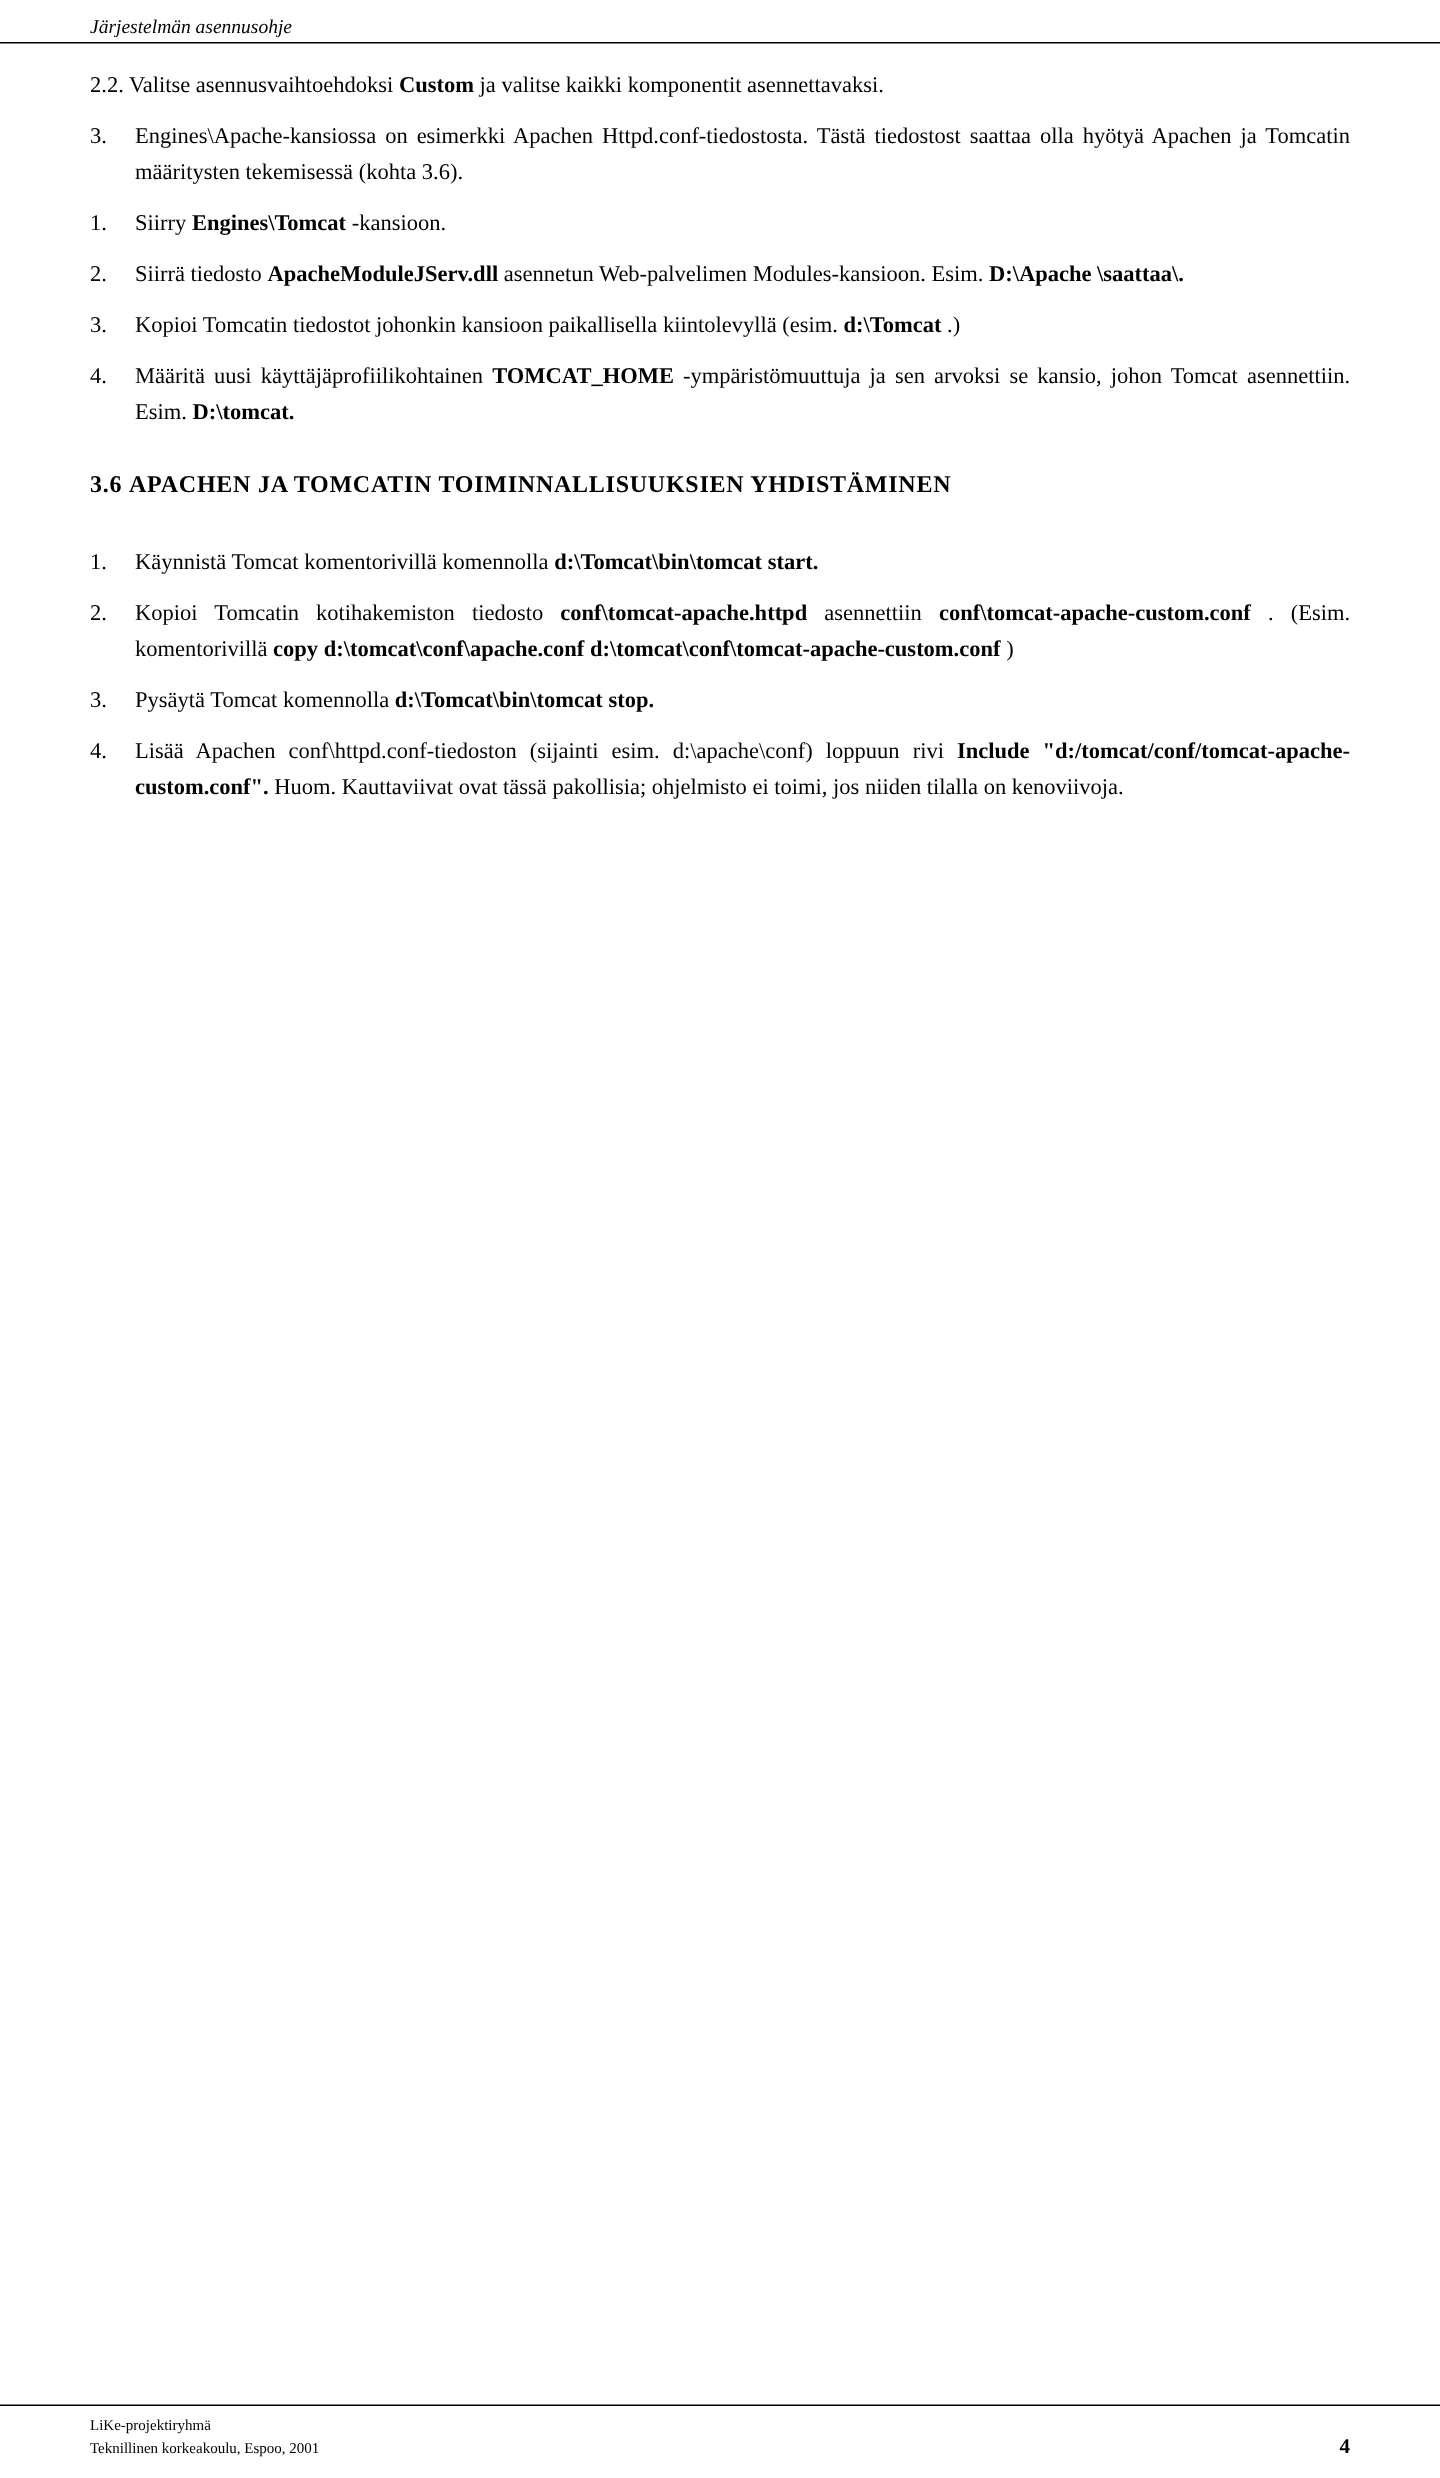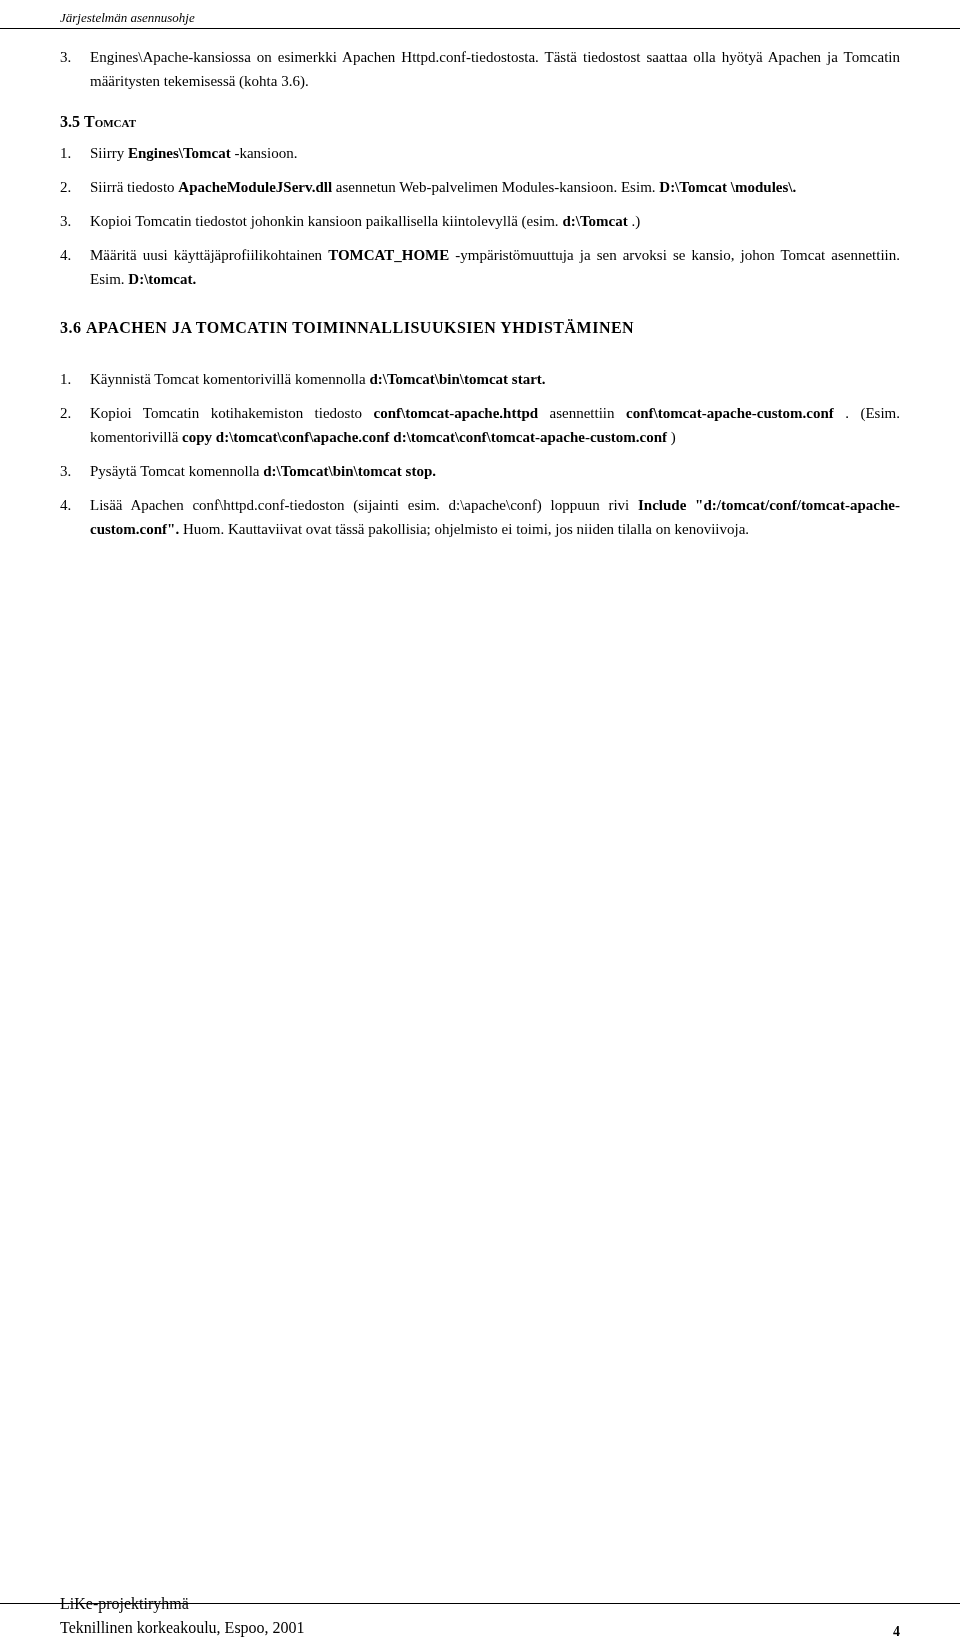--- a/index.html
+++ b/index.html
@@ -63,21 +63,21 @@
       position: absolute;
       bottom: 12px;
       left: 60px;
       right: 60px;
       display: flex;
       justify-content: space-between;
       align-items: flex-end;
     }
 
     .footer-left {
-      font-size: 16px;
+      font-size: 10px;
       line-height: 1.5;
     }
 
     .footer-right {
       font-size: 14px;
       font-weight: bold;
     }
 
     .content {
       position: absolute;
@@ -142,51 +142,52 @@
 <div class="page-container">
 
   <div class="top-border"></div>
 
   <div class="header">
     <span class="header-title">Järjestelmän asennusohje</span>
   </div>
 
   <div class="content">
 
+    <div class="paragraph">
+      <span>2.2. Valitse asennusvaihtoehdoksi</span>
+      <strong> <span>Custom</span></strong>
+      <span> <span>ja valitse kaikki komponentit asennettavaksi.</span></span>
+    </div>
 
 
     <div class="numbered-item">
       <span class="num">3.</span>
       <span class="text">
         <span>Engines\Apache-kansiossa on esimerkki Apachen Httpd.conf-tiedostosta.</span>
         <span> <span>Tästä tiedostost saattaa olla hyötyä Apachen ja Tomcatin määritysten tekemisessä (kohta 3.6).</span></span>
       </span>
     </div>
 
-    <div class="subsection-heading">
-      <span>3.5</span>
-      <span class="small-caps"> <span>Tomcat</span></span>
-    </div>
 
     <div class="numbered-item">
       <span class="num">1.</span>
       <span class="text">
         <span>Siirry</span>
         <strong> <span>Engines\Tomcat</span></strong>
         <span>-kansioon.</span>
       </span>
     </div>
 
     <div class="numbered-item">
       <span class="num">2.</span>
       <span class="text">
         <span>Siirrä tiedosto</span>
         <strong> <span>ApacheModuleJServ.dll</span></strong>
         <span>asennetun Web-palvelimen Modules-kansioon. Esim.</span>
-        <strong> <span>D:\Tomcat \modules\.</span></strong>
+        <strong> <span>D:\Apache \saattaa\.</span></strong>
       </span>
     </div>
 
     <div class="numbered-item">
       <span class="num">3.</span>
       <span class="text">
         <span>Kopioi Tomcatin tiedostot johonkin kansioon paikallisella kiintolevyllä (esim.</span>
         <strong> <span>d:\Tomcat</span></strong>
         <span>.)</span>
       </span>

